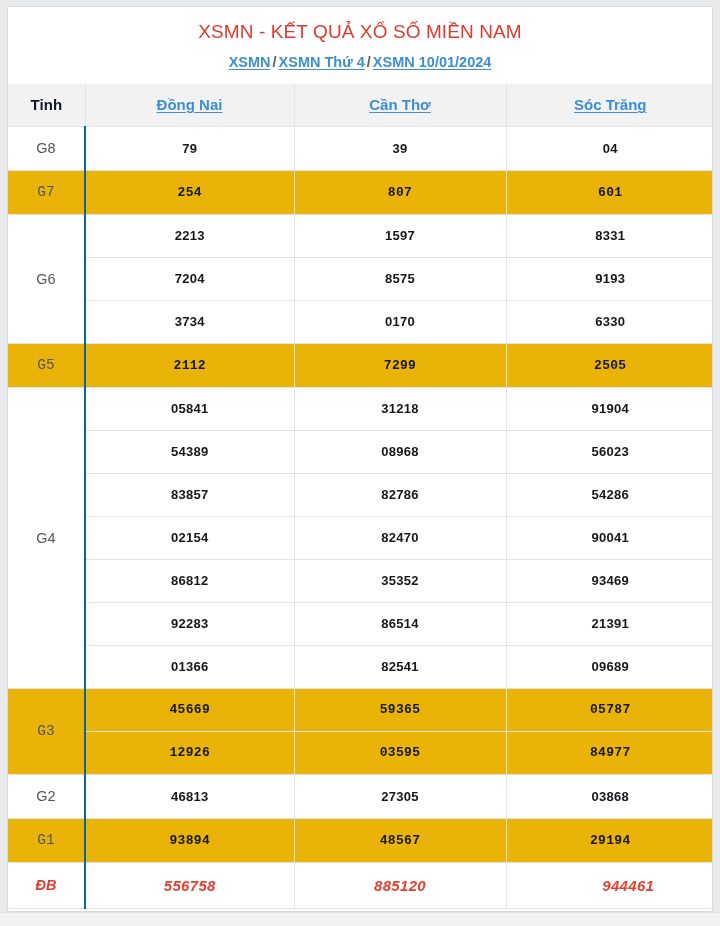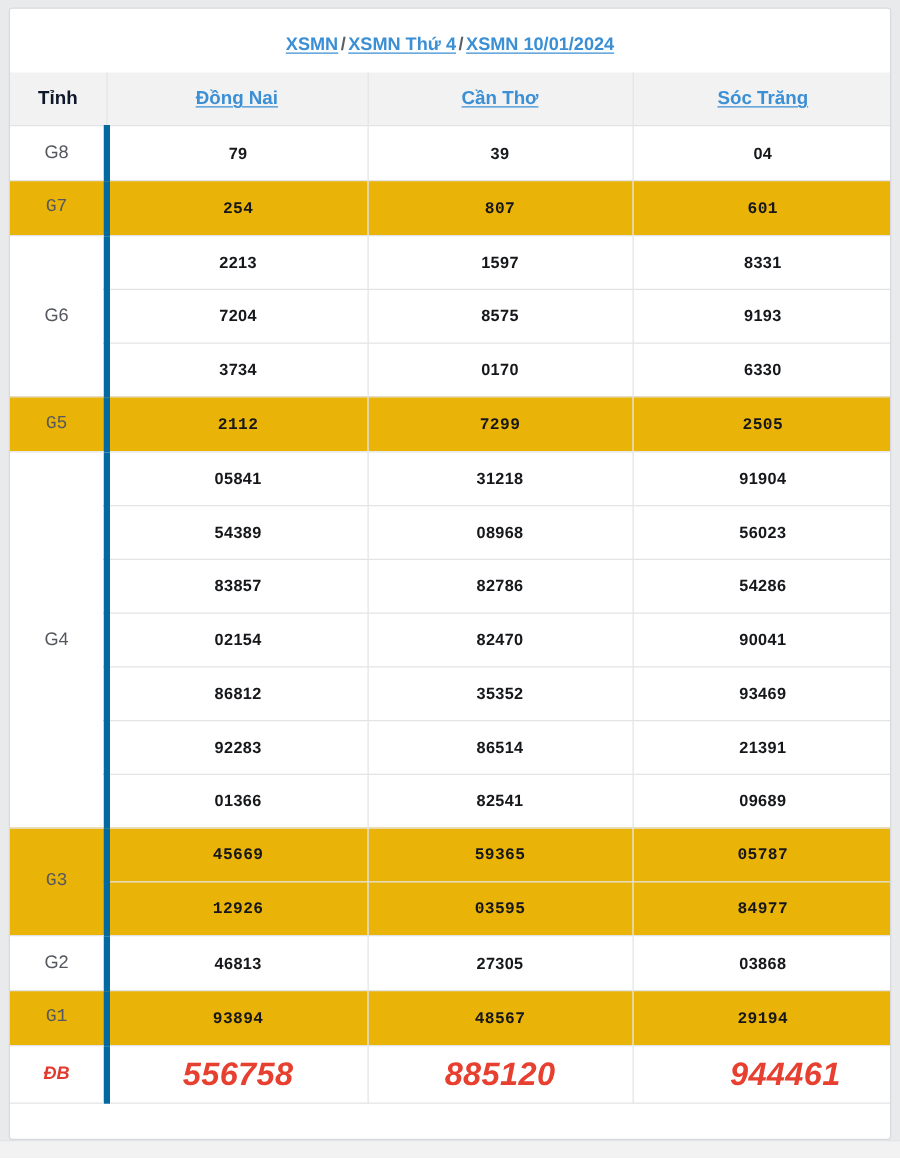--- a/index.html
+++ b/index.html
@@ -99,37 +99,37 @@
     font-weight: bold;
     text-decoration: underline;
     text-underline-offset: 2px;
     font-size: 15px;
   }
 
   tbody td.label {
     color: #54585e;
     font-size: 14.5px;
     font-weight: 400;
-    border-right: 5px solid #0369a1;
+    border-right: 2px solid #0369a1;
   }
   tbody td.num {
     color: #15171a;
     font-size: 13px;
     font-weight: bold;
     letter-spacing: .3px;
   }
 
   tr.alt > td { background: #eab308; font-family: Liberation Mono, monospace; }
   tr.plain > td { background: #ffffff; }
 
   
   td.grouplabel { vertical-align: middle; }
 
   tr.db td.label { color: #e03a2f; font-weight: bold; font-size: 14.5px; }
-  tr.db td.num   { color: #e84030; font-size: 26px; font-weight: bold; }
+  tr.db td.num   { color: #e84030; font-size: 15px; font-weight: bold; }
 
   .row-h-43 { height: 43px; }
   .row-h-44 { height: 44px; }
   .row-h-46 { height: 46px; font-style: italic; }
 
   
   .bottom-strip {
     position: absolute;
     left: 0;
     right: 0;
@@ -140,20 +140,21 @@
   }
 </style>
 </head>
 <body>
 
 <div id="page">
 
   <div class="card">
 
     <div class="title-block">
+      <div class="main-title">XSMN - KẾT QUẢ XỔ SỐ MIỀN NAM</div>
       <div class="breadcrumb">
         <a href="#">XSMN</a><span class="bc-sep">/</span><a href="#">XSMN Thứ 4</a><span class="bc-sep">/</span><a href="#">XSMN 10/01/2024</a>
       </div>
     </div>
 
     <table class="results">
       <colgroup>
         <col class="c-tinh">
           <col class="c-p1">
           <col class="c-p2">

